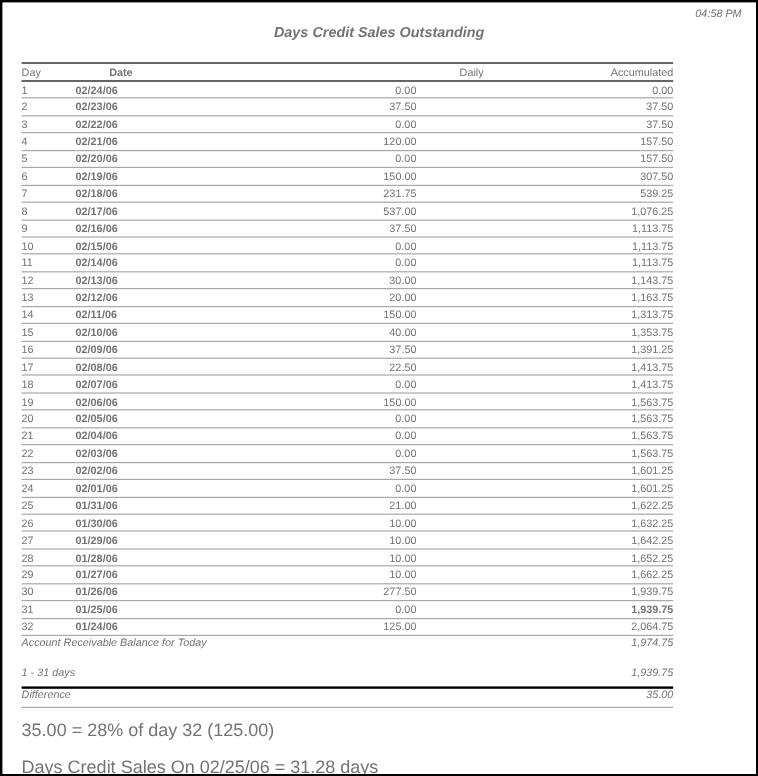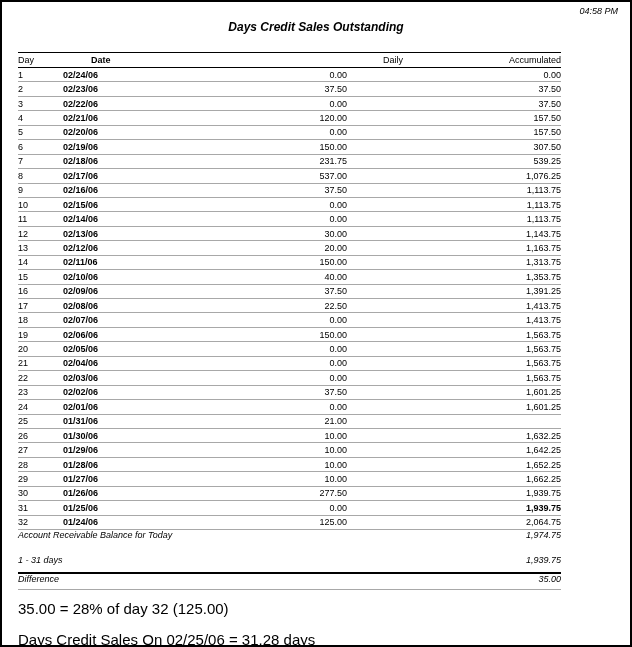--- a/index.html
+++ b/index.html
@@ -4,21 +4,21 @@
 <style>
   html, body { margin: 0; padding: 0; background: #fff; }
   .page {
     position: relative;
     width: 632px;
     height: 647px;
     box-sizing: border-box;
     border: 2px solid #000;
     background: #fff;
     font-family: "Liberation Sans", sans-serif;
-    color: #000000;
+    color: #737373;
     overflow: hidden;
   }
   .time {
     position: absolute;
     top: 4px;
     right: 12px;
     font-size: 9px;
     font-style: italic;
   }
   .title {
@@ -241,20 +241,21 @@
         <div class="row">
           <span class="c-day">24</span>
           <span class="c-date">02/01/06</span>
           <span class="c-daily">0.00</span>
           <span class="c-acc">1,601.25</span>
         </div>
         <div class="row">
           <span class="c-day">25</span>
           <span class="c-date">01/31/06</span>
           <span class="c-daily">21.00</span>
+          <span class="c-acc">1,622.25</span>
         </div>
         <div class="row">
           <span class="c-day">26</span>
           <span class="c-date">01/30/06</span>
           <span class="c-daily">10.00</span>
           <span class="c-acc">1,632.25</span>
         </div>
         <div class="row">
           <span class="c-day">27</span>
           <span class="c-date">01/29/06</span>

